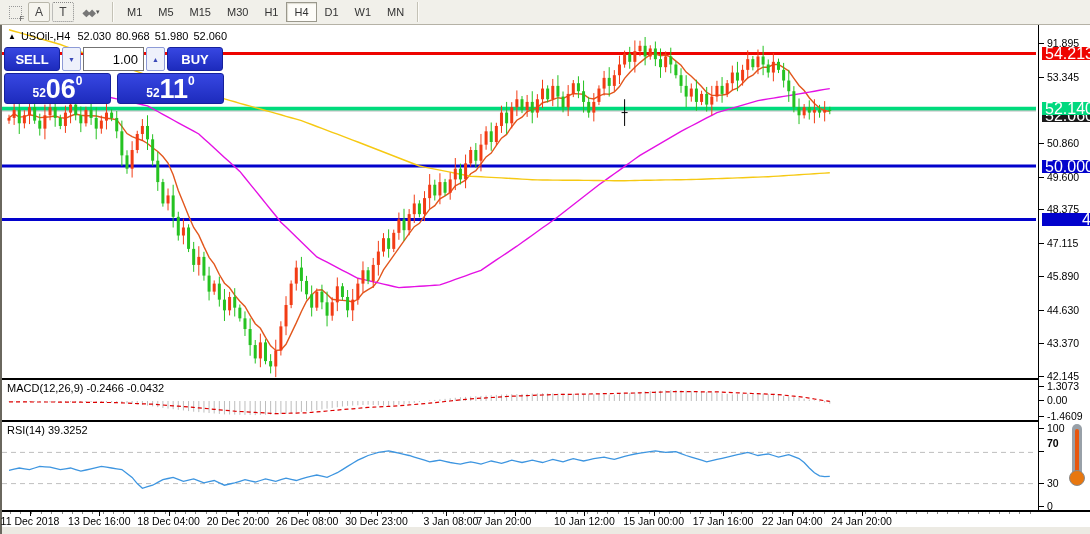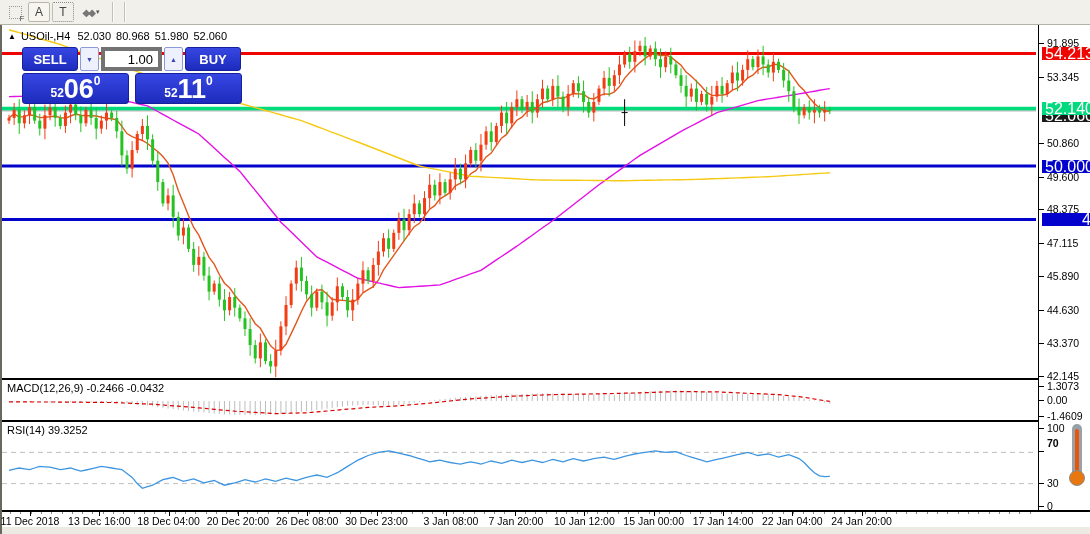--- a/index.html
+++ b/index.html
@@ -24,26 +24,26 @@
 #macd-pane{top:353px;height:42px;width:1036px;border-top:2px solid #000}
 #rsi-pane{top:395px;height:90px;width:1036px;border-top:2px solid #000}
 #price-axis{position:absolute;left:1036px;top:0;width:52px;height:485px;background:#fff;border-left:1px solid #000}
 #time-axis{position:absolute;left:0;top:485px;width:1090px;height:17px;background:#fff;border-top:2px solid #000}
 #bottom-strip{position:absolute;left:0;top:502px;width:1090px;height:7px;background:#eceae3}
 svg{position:absolute;left:0;top:0}
 
 #chart-title{position:absolute;left:6px;top:4px;font-size:11px;color:#000;display:flex;gap:5px;align-items:center;z-index:5}
 #chart-title .tri{font-size:8px}
 
-#trade-panel{position:absolute;left:20px;top:21px;width:221px;z-index:6;font-family:"Liberation Sans",sans-serif}
+#trade-panel{position:absolute;left:2px;top:21px;width:221px;z-index:6;font-family:"Liberation Sans",sans-serif}
 .tp-row{display:flex;height:24px;gap:2px}
 .blue{background:linear-gradient(#3747e2,#1d2bbd);color:#fff;border:1px solid #15219c;border-radius:3px}
 #sell-btn,#buy-btn{width:56px;font-size:13px;font-weight:bold;cursor:pointer}
 .spin{width:19px;background:#eef1fb;border:1px solid #8d9ad6;border-radius:2px;font-size:7px;color:#3a49b8;display:flex;align-items:center;justify-content:center;cursor:pointer}
-#vol{width:61px;border:4px solid #737373;font-size:13px;text-align:right;padding-right:5px;color:#000;font-family:"Liberation Sans",sans-serif}
+#vol{width:61px;border:1px solid #737373;font-size:13px;text-align:right;padding-right:5px;color:#000;font-family:"Liberation Sans",sans-serif}
 .tp-prices{display:flex;gap:6px;margin-top:2px}
 .pbox{width:107px;height:31px;display:flex;align-items:flex-end;justify-content:center;padding-bottom:2px;cursor:pointer}
 .p-small{font-size:12px;font-weight:bold;line-height:1;margin-bottom:2px}
 .p-big{font-size:27px;font-weight:bold;line-height:.85}
 .p-sup{font-size:12px;font-weight:bold;align-self:flex-start;line-height:1;margin-top:1px}
 
 .ind-label{position:absolute;left:5px;top:2px;font-size:11px;color:#000;z-index:4}
 
 .ytick{position:absolute;left:8px;font-size:10.5px;color:#000;line-height:11px}
 .ymark{position:absolute;left:0;width:5px;height:1px;background:#000}
@@ -70,20 +70,31 @@
         <span>A</span>
       </div>
     <div class="tb-icon dotted">
         <span>T</span>
       </div>
     <div class="tb-icon" style="width:30px">
         <span class="diamonds">◆◆</span>
         <span class="caret">▾</span>
       </div>
     <div class="sep"></div>
+    <div id="tf-group" style="display:flex;align-items:center">
+        <div class="tf">M1</div>
+        <div class="tf">M5</div>
+        <div class="tf">M15</div>
+        <div class="tf">M30</div>
+        <div class="tf">H1</div>
+        <div class="tf active">H4</div>
+        <div class="tf">D1</div>
+        <div class="tf">W1</div>
+        <div class="tf">MN</div>
+      </div>
     <div class="sep"></div>
   </div>
 
   <div id="chart-window">
     <div id="main-pane" class="pane">
       <svg id="main-svg" width="1036" height="352">
           <line x1="0" y1="27.474239999999888" x2="1034" y2="27.474239999999888" stroke="#ee0400" stroke-width="3"></line>
           <line x1="0" y1="82.8647999999999" x2="1034" y2="82.8647999999999" stroke="#00db7c" stroke-width="4"></line>
           <line x1="0" y1="85.00239999999985" x2="1034" y2="85.00239999999985" stroke="#bbbbbb" stroke-width="1"></line>
           <line x1="0" y1="140.04559999999992" x2="1034" y2="140.04559999999992" stroke="#0202cc" stroke-width="3"></line>
@@ -780,27 +791,27 @@
         <div class="xlabel" style="left: 166.6px;">18 Dec 04:00</div>
         <div class="xmark" style="left: 235.9px;"></div>
         <div class="xlabel" style="left: 235.9px;">20 Dec 20:00</div>
         <div class="xmark" style="left: 305.2px;"></div>
         <div class="xlabel" style="left: 305.2px;">26 Dec 08:00</div>
         <div class="xmark" style="left: 374.5px;"></div>
         <div class="xlabel" style="left: 374.5px;">30 Dec 23:00</div>
         <div class="xmark" style="left: 443.8px;"></div>
         <div class="xlabel" style="left: 449px;">3 Jan 08:00</div>
         <div class="xmark" style="left: 513.1px;"></div>
-        <div class="xlabel" style="left: 514px;">7 Jan 20:00</div>
+        <div class="xlabel" style="left: 502px;">7 Jan 20:00</div>
         <div class="xmark" style="left: 582.4px;"></div>
         <div class="xlabel" style="left: 582.4px;">10 Jan 12:00</div>
         <div class="xmark" style="left: 651.7px;"></div>
         <div class="xlabel" style="left: 651.7px;">15 Jan 00:00</div>
         <div class="xmark" style="left: 721px;"></div>
-        <div class="xlabel" style="left: 721px;">17 Jan 14:00</div>
+        <div class="xlabel" style="left: 721px;">17 Jan 16:00</div>
         <div class="xmark" style="left: 790.3px;"></div>
         <div class="xlabel" style="left: 790.3px;">22 Jan 04:00</div>
         <div class="xmark" style="left: 859.6px;"></div>
         <div class="xlabel" style="left: 859.6px;">24 Jan 20:00</div>
       </div>
     <div id="bottom-strip"></div>
 
     <div id="thermo">
       <div class="tube"></div>
       <div class="mercury"></div>

